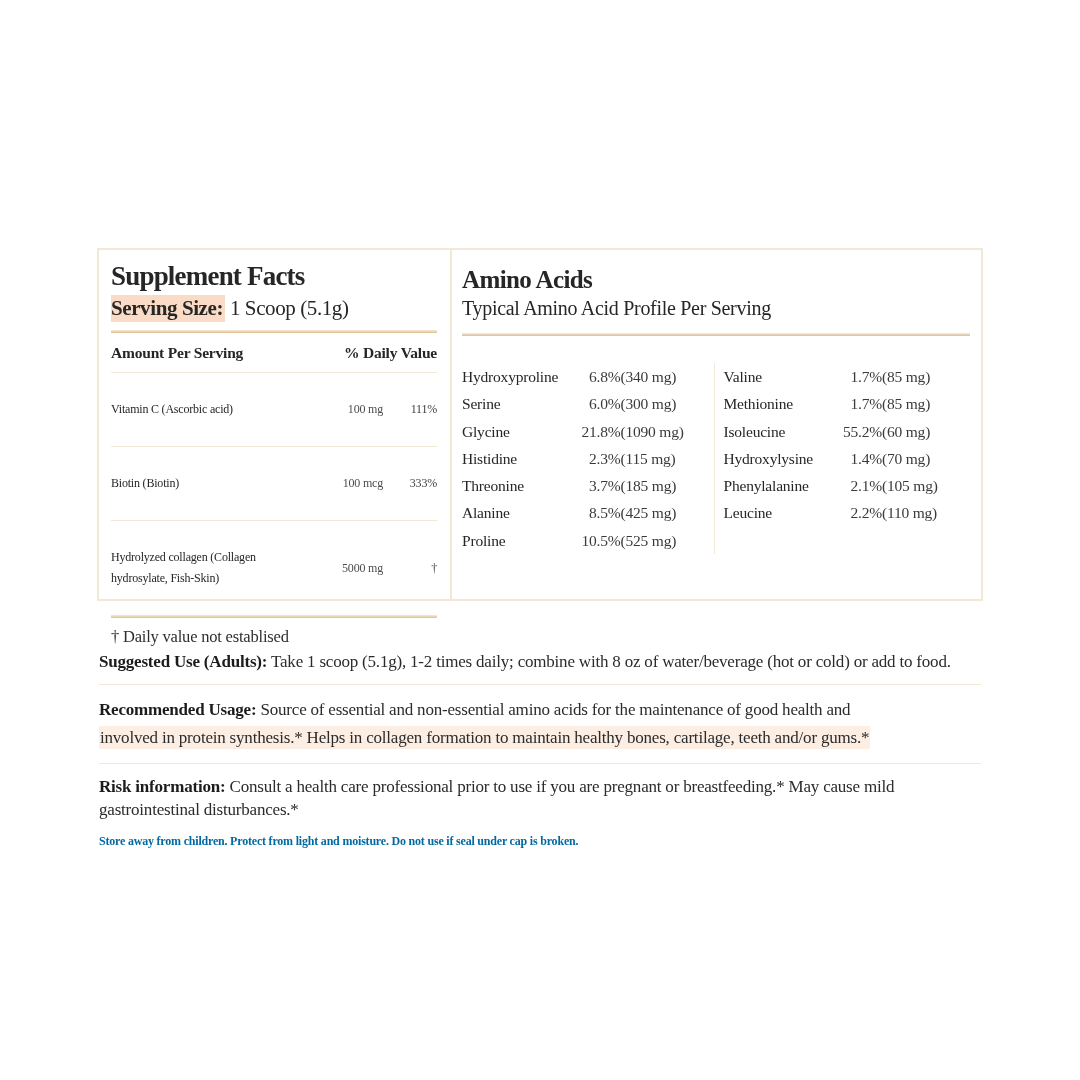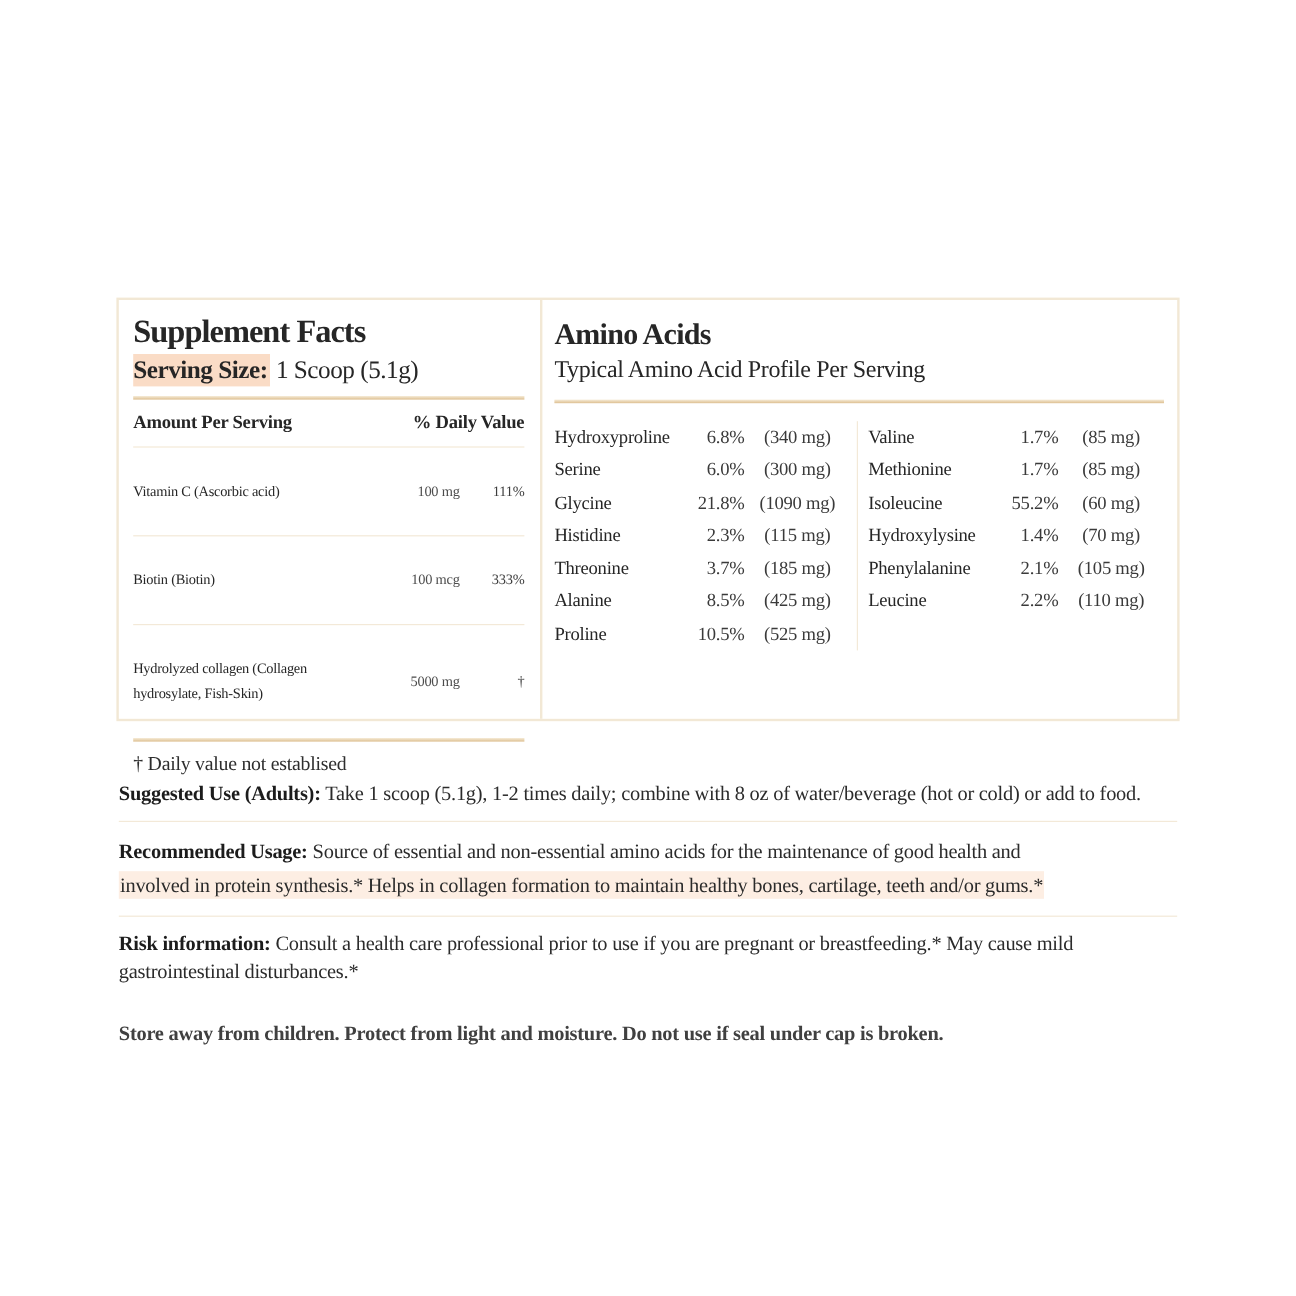--- a/index.html
+++ b/index.html
@@ -29,34 +29,34 @@
   .t-head { display:grid; grid-template-columns:1fr auto; font-weight:bold; font-size:15.5px; padding:11px 0 10px; }
   .t-row { display:grid; grid-template-columns:1fr 84px 50px; align-items:center; font-size:12px; padding:26px 0; border-top:1px solid var(--faint,#f3e9d8); }
   .t-row .amt { text-align:right; color:#4c4c4c; padding-right:4px; }
   .t-row .dv  { text-align:right; color:#3d3d3d; }
   .t-row .nm  { line-height:21px; padding-right:4px; }
   .footnote { font-size:16.5px; padding:9px 0; color:#2e2e2e; }
 
   .aa-title { font-size:25px; font-weight:bold; letter-spacing:-0.6px; margin-bottom:3px; }
   .aa-sub { font-size:20px; letter-spacing:-0.3px; margin-bottom:13px; }
   .aa-grid { display:flex; margin-top:15px; }
-  .aa-col { flex:1; }
+  .aa-col { flex:1;margin-top:12px; }
   .aa-col.second { border-left:1px solid var(--faint,#f3e9d8); padding-left:9px; margin-left:5px; }
   .arow { display:grid; grid-template-columns:1fr 54px 88px; font-size:15.5px; line-height:27.3px; }
   .arow .apct { text-align:right; color:#3a3a3a; }
-  .arow .amg  { text-align:center; color:#3a3a3a; }
+  .arow .amg  { text-align:left; color:#3a3a3a; }
 
   
   .info { position:absolute; left:99px; top:650px; width:882px; font-size:17px; line-height:23px; color:#2b2b2b; }
   .info b { color:#1c1c1c; }
   .divider { border:0; border-top:1px solid var(--faint,#f3e9d8); margin:11px 0 11px; }
   .rec-par { line-height:28px; }
   .hl-line { background:var(--pink,#fdeee3); padding:2px 1px; }
   .risk-par { margin-top:2px; }
-  .storage { font-weight:bold; margin-top:29px; font-size:17px; color:#404040; }
+  .storage { font-weight:bold; margin-top:9px; font-size:12px; color:#0369a1; }
 </style>
 </head>
 <body>
 
 <div class="page" style="--cream: #f2e8d5; --gold: #ddbf90; --faint: #f3e9d8; --peach: #fadcc6; --pink: #fdeee3;">
 
   <div class="facts-box">
 
     <div class="left-panel">
       <div class="sf-title">Supplement Facts</div>

